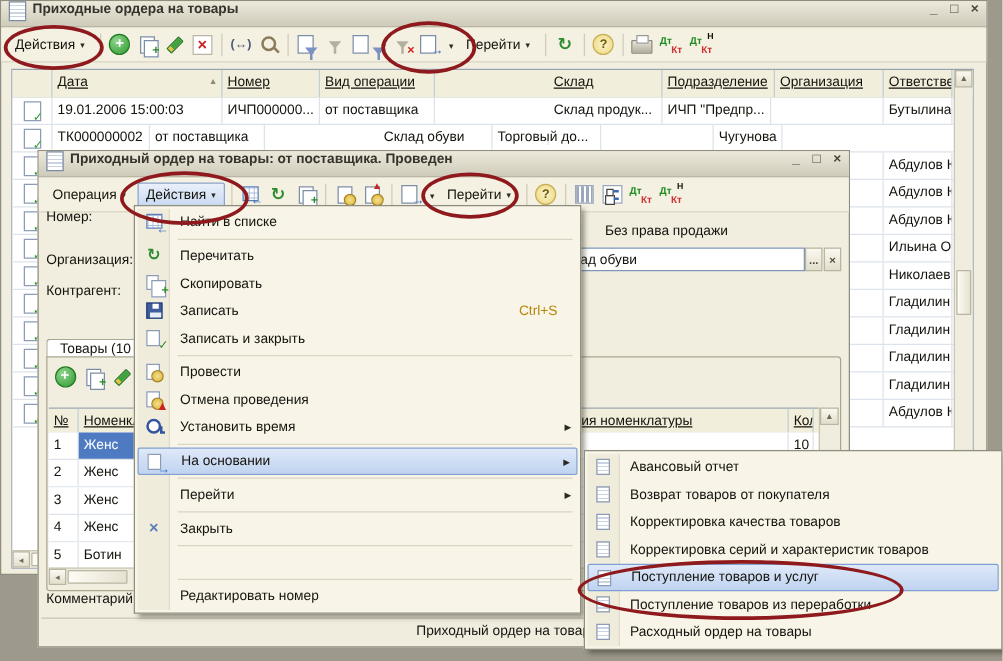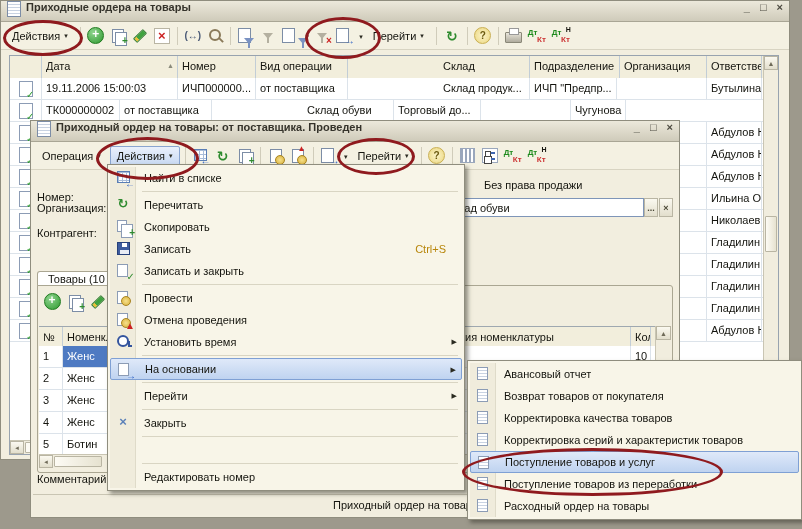--- a/index.html
+++ b/index.html
@@ -54,21 +54,21 @@
   .dtk .kt{color:#CC3333;align-self:flex-end;margin-right:2px;}
   .dtk .supn{position:absolute;right:1px;top:0;color:#14140E;font-size:7px;}
   .colsic{width:13px;height:13px;background:repeating-linear-gradient(90deg,#9AA7BC 0 2px,#fff 2px 4px);border:1px solid #9AA7BC;}
   .chkl{position:relative;width:14px;height:13px;background:#fff;border:1px solid #9AA7BC;}
   .chkl::before{content:"";position:absolute;left:2px;top:2px;width:4px;height:4px;border:1px solid #444;background:#fff;box-shadow:0 6px 0 0 #fff,0 6px 0 1px #444;}
   .chkl::after{content:"";position:absolute;left:8px;top:3px;width:4px;height:2px;background:#3E66B0;box-shadow:0 6px 0 #3E66B0;}
   
   .list{position:absolute;left:8px;top:54px;width:768px;height:398px;border:1px solid #98A3AF;background:#fff;}
   .lhdr{display:flex;height:22px;background:#F2EEDC;border-bottom:1px solid #9FA8B0;}
   .hcell{box-sizing:border-box;padding:4px 4px 0 4px;border-right:1px solid #C2CDD6;
-    white-space:nowrap;overflow:hidden;flex:none;position:relative;}
+    white-space:nowrap;overflow:hidden;flex:none;position:relative;text-decoration:underline;}
   .sortic{position:absolute;right:3px;top:6px;font-size:7px;color:#8A8A7A;}
   .lrows{position:absolute;left:0;top:22px;right:15px;bottom:14px;overflow:hidden;background:#fff;}
   .trow{display:flex;height:21px;border-bottom:1px solid #DCE3EA;}
   .tcell{box-sizing:border-box;padding:4px 4px 0 4px;border-right:1px solid #DCE3EA;
     white-space:nowrap;overflow:hidden;flex:none;}
   .tcell.sel{background:#4E7AC2;color:#fff;}
   .mc-ic{width:32px;display:flex;align-items:center;justify-content:center;flex:none;border-right:1px solid #DCE3EA;box-sizing:border-box;}
   .rowic{position:relative;width:12px;height:14px;background:#fff;border:1px solid #8C9CB5;}
   .rowic::after{content:"✓";position:absolute;right:-3px;bottom:-4px;color:#2E9E2E;font-weight:bold;font-size:10px;}
   .mc0{width:32px;} .mc1{width:136px;} .mc2{width:78px;} .mc3{width:92px;} .mc4{width:91px;margin-top:34px;}
@@ -246,21 +246,21 @@
           <span class="hcell mc5">Склад</span>
           <span class="hcell mc7">Подразделение</span>
           <span class="hcell mc6">Организация</span>
           <span class="hcell mc8">Ответственный</span>
         </div>
       <div class="lrows" id="main-rows">
           <div class="trow">
             <span class="mc-ic">
               <span class="rowic"></span>
             </span>
-            <span class="tcell mc1">19.11.2006 15:00:03</span>
+            <span class="tcell mc1">19.01.2006 15:00:03</span>
             <span class="tcell mc2">ИЧП000000...</span>
             <span class="tcell mc3">от поставщика</span>
             <span class="tcell mc4">База "Продук</span>
             <span class="tcell mc5">Склад продук...</span>
             <span class="tcell mc6">ИЧП "Предпр...</span>
             <span class="tcell mc7"></span>
             <span class="tcell mc8">Бутылина</span>
           </div>
           <div class="trow">
             <span class="mc-ic">
@@ -482,21 +482,21 @@
           <span class="dt">Дт</span>
           <span class="kt">Кт</span>
         </span>
       <span class="tic dtk">
           <span class="supn">Н</span>
           <span class="dt">Дт</span>
           <span class="kt">Кт</span>
         </span>
     </div>
 
-    <span class="flabel" style="top:70px;">Номер:</span>
+    <span class="flabel" style="top:47px;">Номер:</span>
     <span class="flabel" style="top:81px;">Организация:</span>
     <span class="flabel" style="top:106px;">Контрагент:</span>
 
     <span class="cb" style="left:420px;top:58px;"></span>
     <span class="cblabel" style="left:453px;top:58px;">Без права продажи</span>
     <div class="field" style="left:310px;top:77px;width:303px;">
       <span class="fval">Склад обуви</span>
     </div>
     <div class="fbtn" style="left:613px;top:77px;">...</div>
     <div class="fbtn" style="left:628px;top:77px;">×</div>

